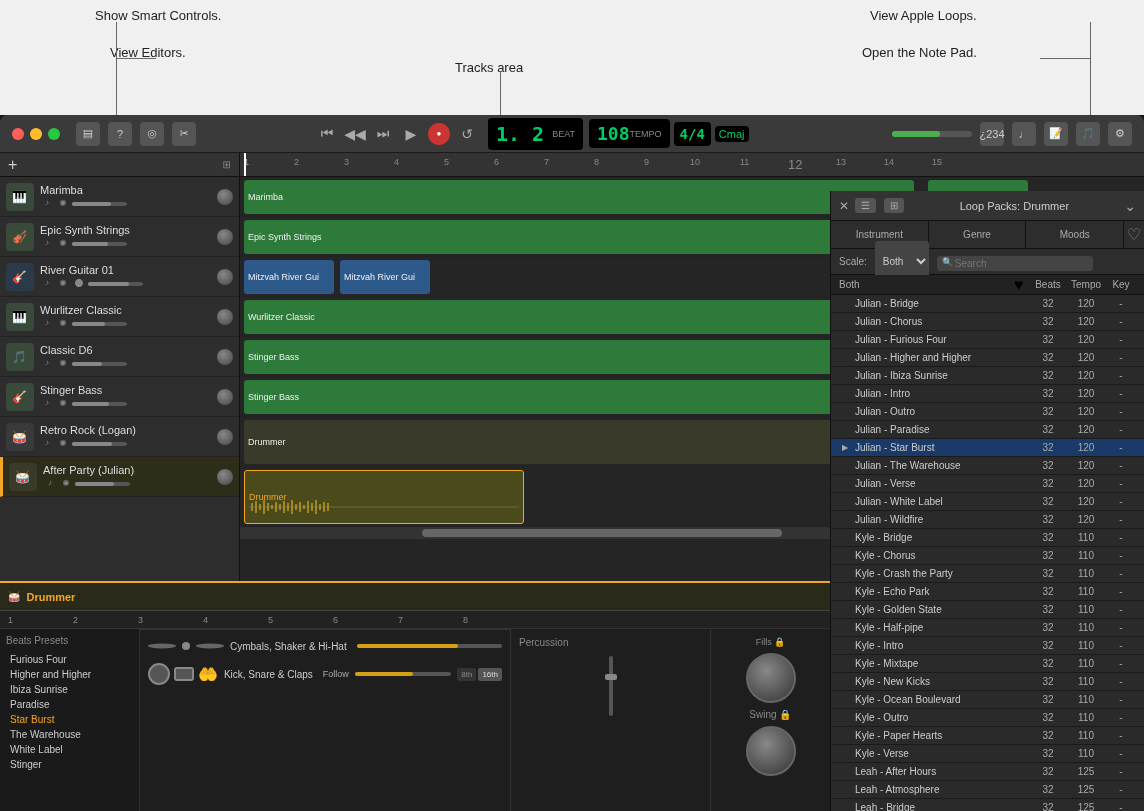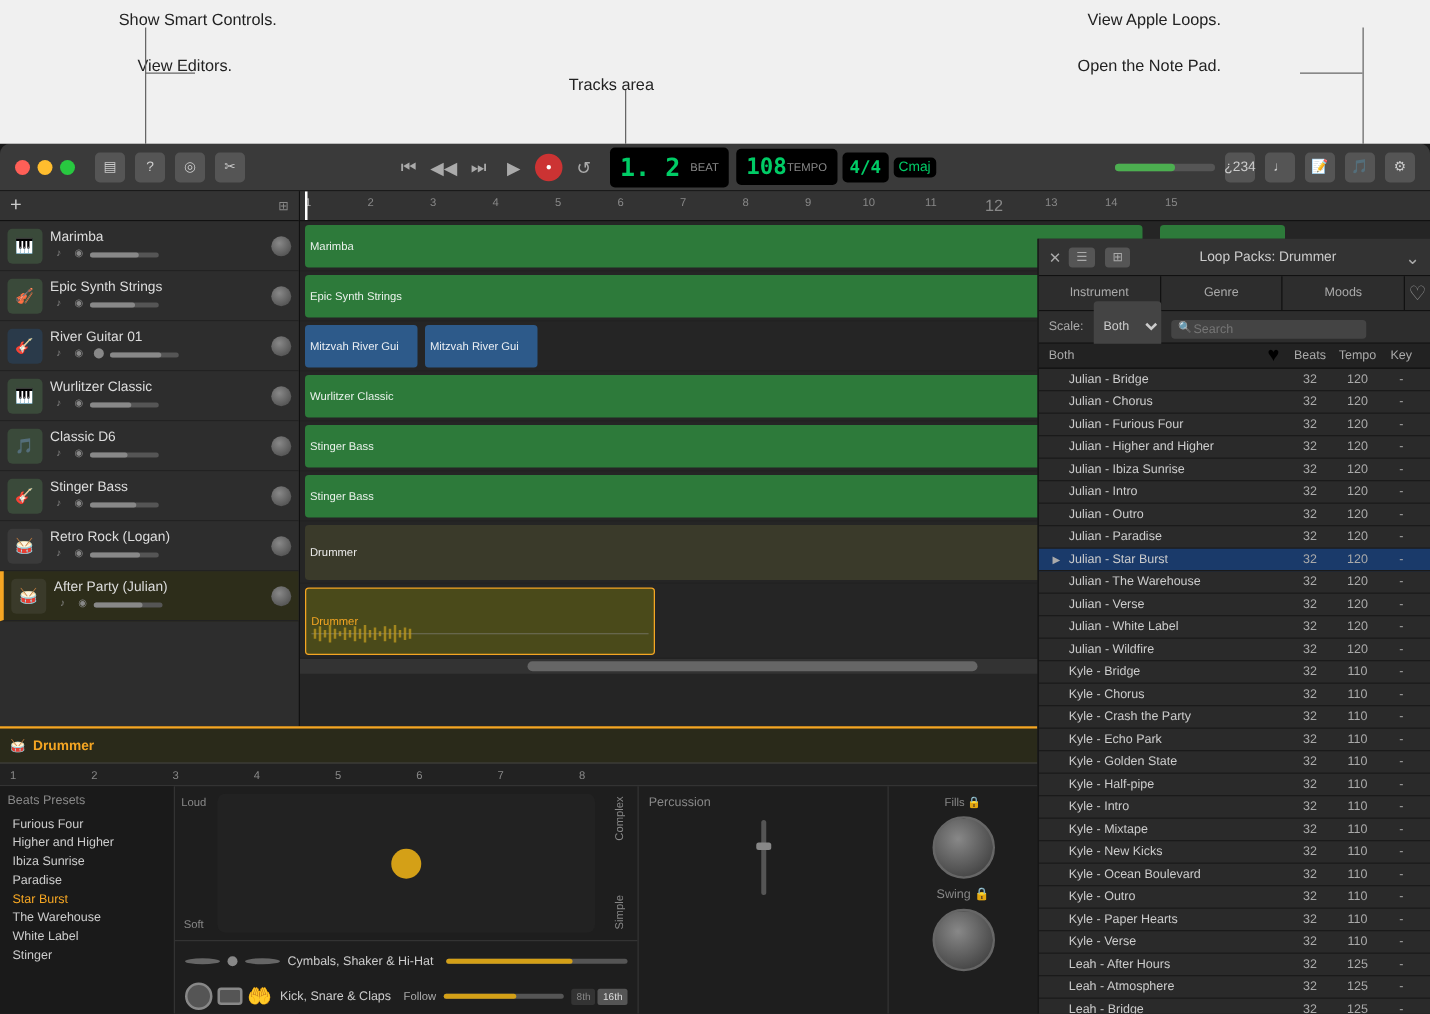--- a/index.html
+++ b/index.html
@@ -1014,37 +1014,20 @@
             <div class="preset-item">Higher and Higher</div>
             <div class="preset-item">Ibiza Sunrise</div>
             <div class="preset-item">Paradise</div>
             <div class="preset-item active">Star Burst</div>
             <div class="preset-item">The Warehouse</div>
             <div class="preset-item">White Label</div>
             <div class="preset-item">Stinger</div>
           </div>
 
           <div class="drummer-main">
-            <div style="position:relative;flex:1;display:flex;">
-
-              <div style="width:30px;display:flex;flex-direction:column;justify-content:space-between;padding:8px 4px;align-items:center;">
-                <span style="color:#888;font-size:9px;">Loud</span>
-                <span style="color:#888;font-size:9px;">Soft</span>
-              </div>
-
-              <div style="flex:1;background:#222;border-radius:6px;margin:6px 4px;position:relative;display:flex;align-items:center;justify-content:center;">
-
-                <div style="width:24px;height:24px;background:#d4a017;border-radius:50%;cursor:grab;"></div>
-              </div>
-
-              <div style="width:30px;display:flex;flex-direction:column;justify-content:space-between;padding:8px 4px;align-items:center;">
-                <span style="color:#888;font-size:9px;writing-mode:vertical-rl;transform:rotate(180deg);">Complex</span>
-                <span style="color:#888;font-size:9px;writing-mode:vertical-rl;transform:rotate(180deg);">Simple</span>
-              </div>
-            </div>
 
             <div style="border-top:1px solid #333;padding:4px 8px;display:flex;flex-direction:column;gap:4px;">
 
               <div style="display:flex;align-items:center;gap:6px;height:24px;">
 
                 <div style="display:flex;gap:6px;align-items:center;">
                   <div style="width:28px;height:12px;background:#666;border-radius:50%;transform:scaleY(0.4);"></div>
                   <div style="width:8px;height:8px;background:#888;border-radius:50%;"></div>
                   <div style="width:28px;height:12px;background:#666;border-radius:50%;transform:scaleY(0.4);"></div>
                 </div>

